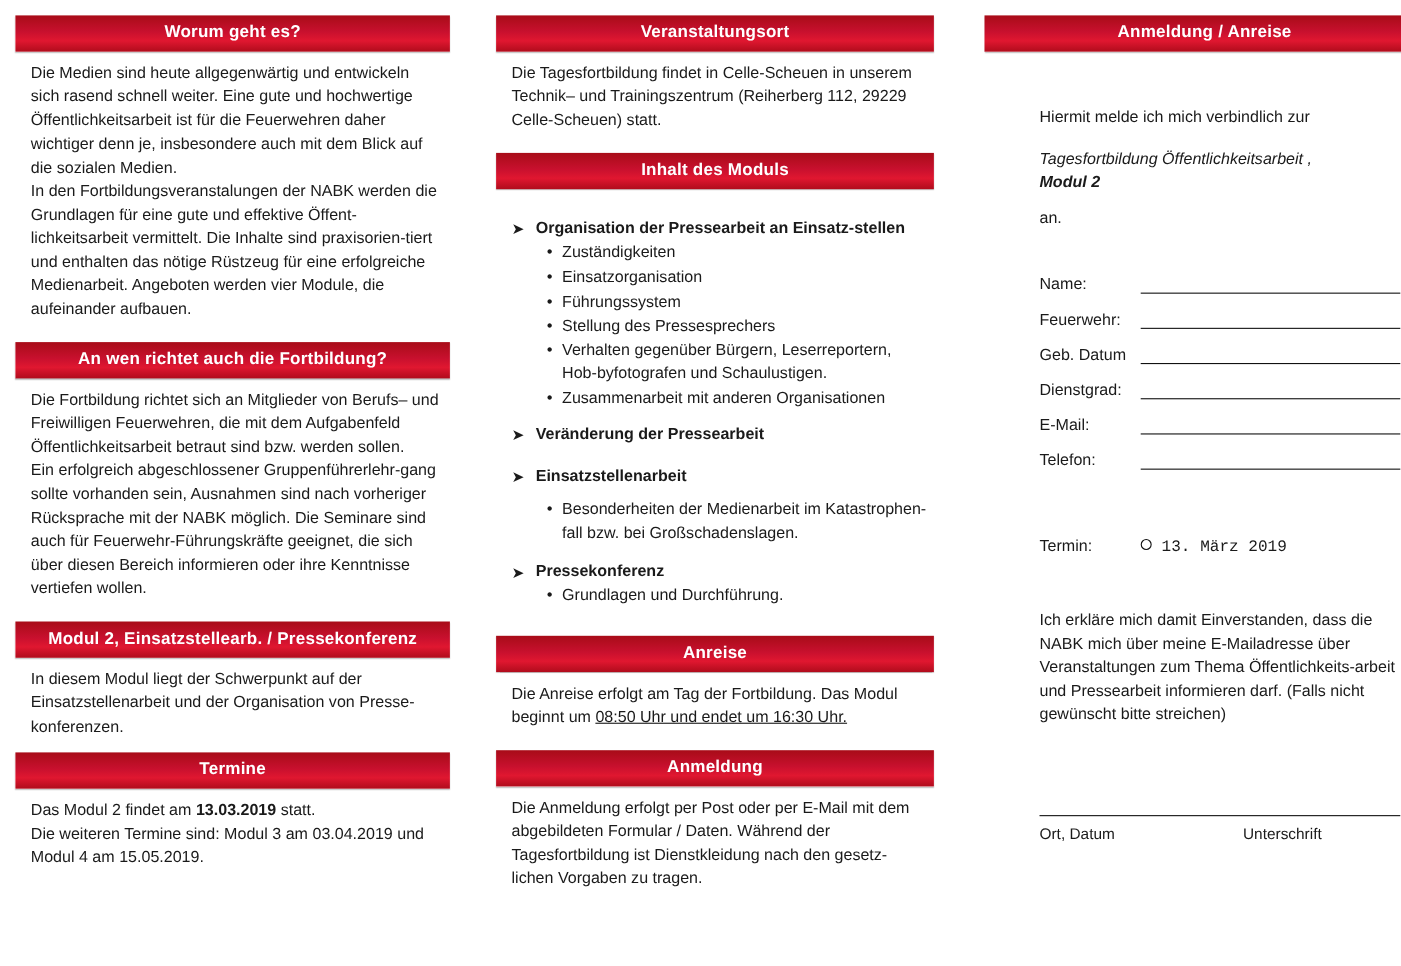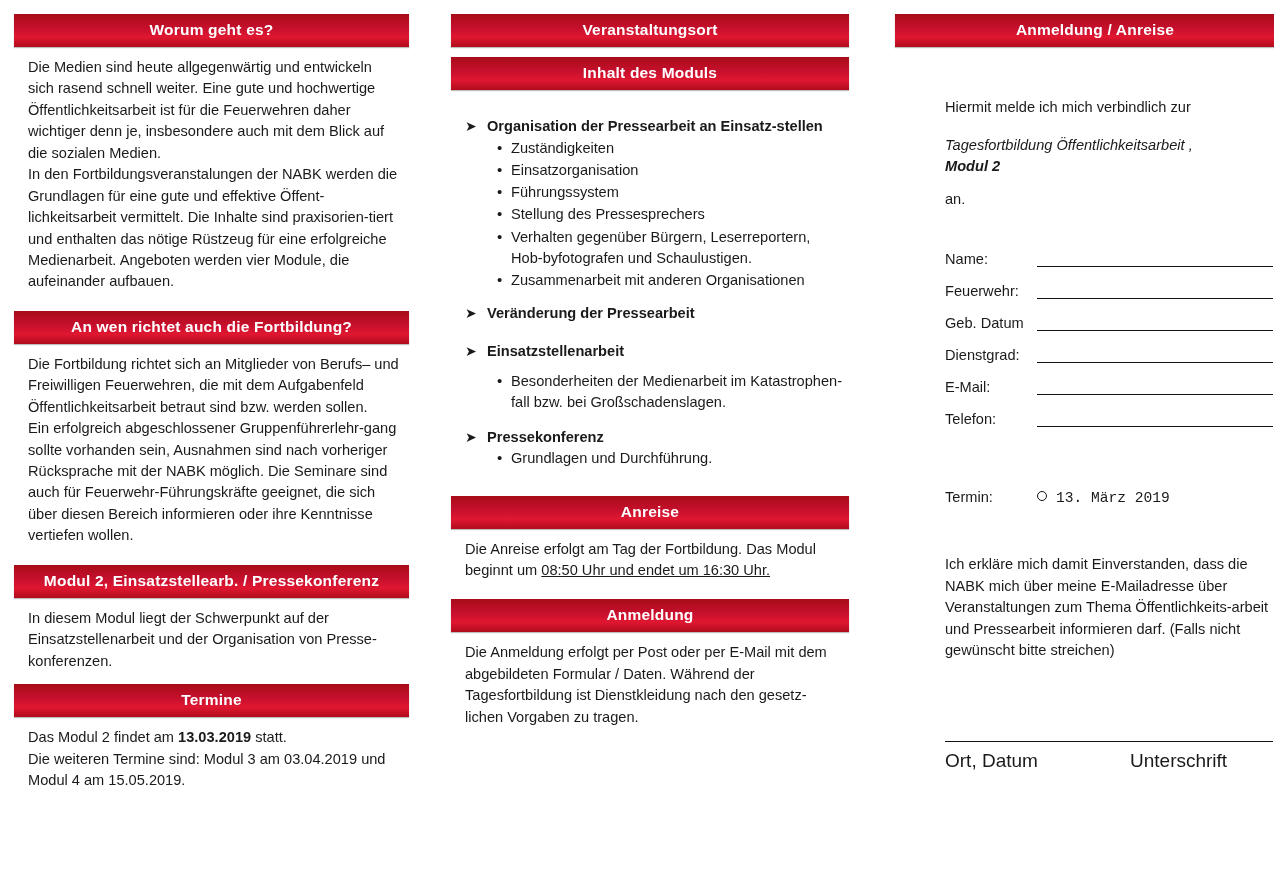--- a/index.html
+++ b/index.html
@@ -161,21 +161,21 @@
     padding-left: 50px;
     padding-right: 22px;
   }
   .sig-line {
     border-top: 1.6px solid #111;
     width: 100%;
   }
   .sig-labels {
     display: flex;
     margin-top: 8px;
-    font-size: 19px;
+    font-size: 14px;
   }
   .sig-labels .ort { width: 185px; flex: 0 0 185px; }
   .nowrap { white-space: nowrap; font-family: Liberation Mono, monospace; }
 </style>
 </head>
 <body>
 
 <div class="page">
 
   <div class="column col-left">
@@ -201,20 +201,23 @@
     <div class="body-text">
       <p><span>Das Modul 2 findet am </span><span style="font-weight:bold">13.03.2019</span><span> statt.</span></p>
       <p>Die weiteren Termine sind: Modul 3 am 03.04.2019 und Modul 4 am 15.05.2019.</p>
     </div>
 
   </div>
 
   <div class="column col-mid">
 
     <div class="bar">Veranstaltungsort</div>
+    <div class="body-text">
+      <p>Die Tagesfortbildung findet in Celle-Scheuen in unserem Technik– und Trainingszentrum (Reiherberg 112, 29229 Celle-Scheuen) statt.</p>
+    </div>
 
     <div class="bar">Inhalt des Moduls</div>
 
     <div class="spacer-18"></div>
 
     <div class="arrow-item">
       <span class="glyph">➤</span>
       <span>Organisation der Pressearbeit an Einsatz-stellen</span>
     </div>
     <ul class="bullets">

